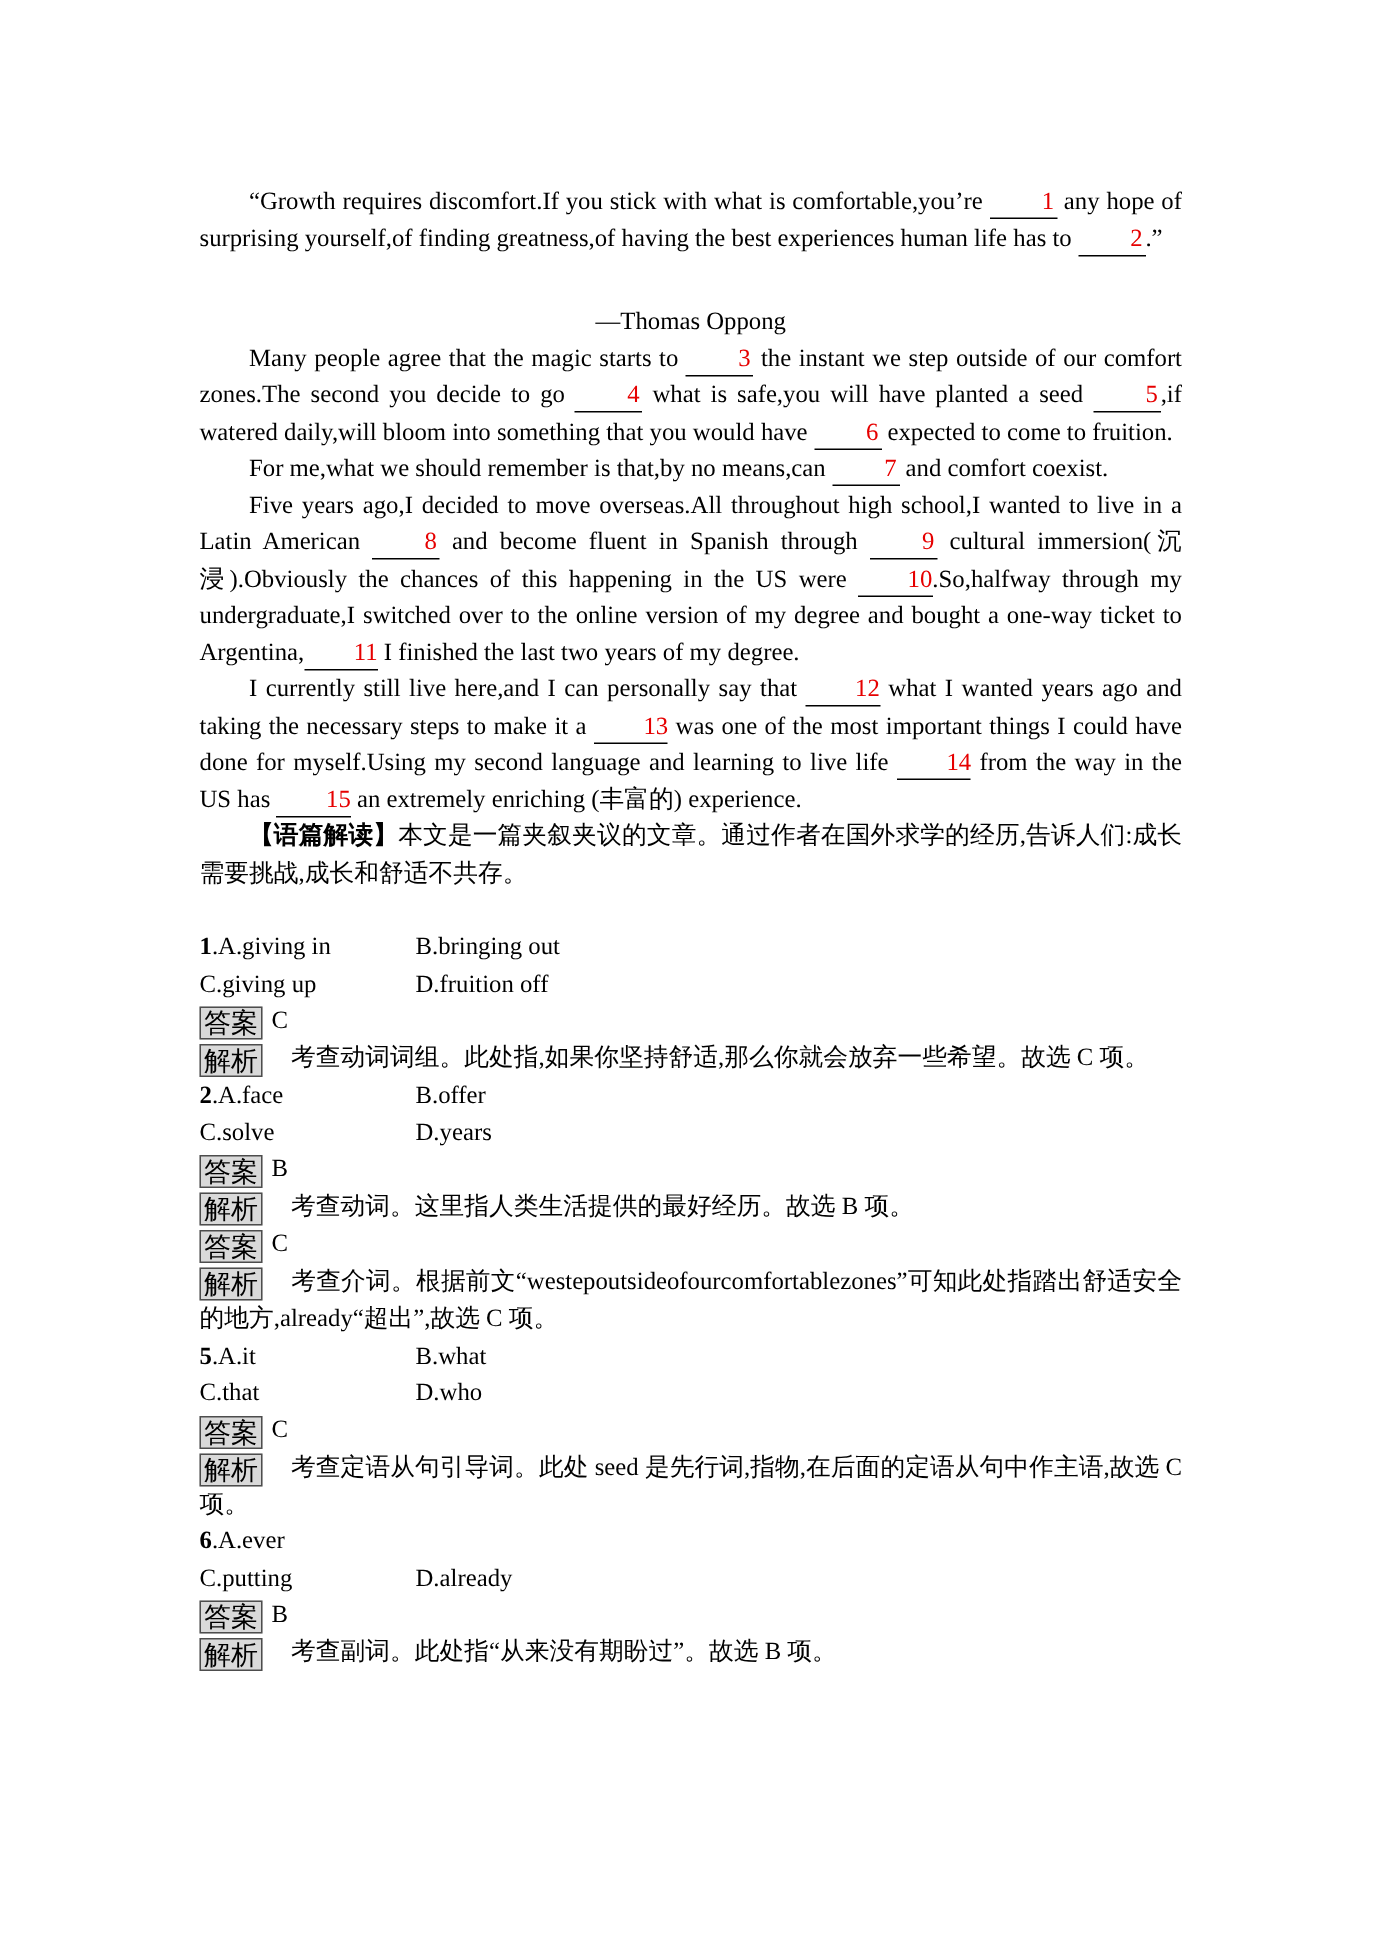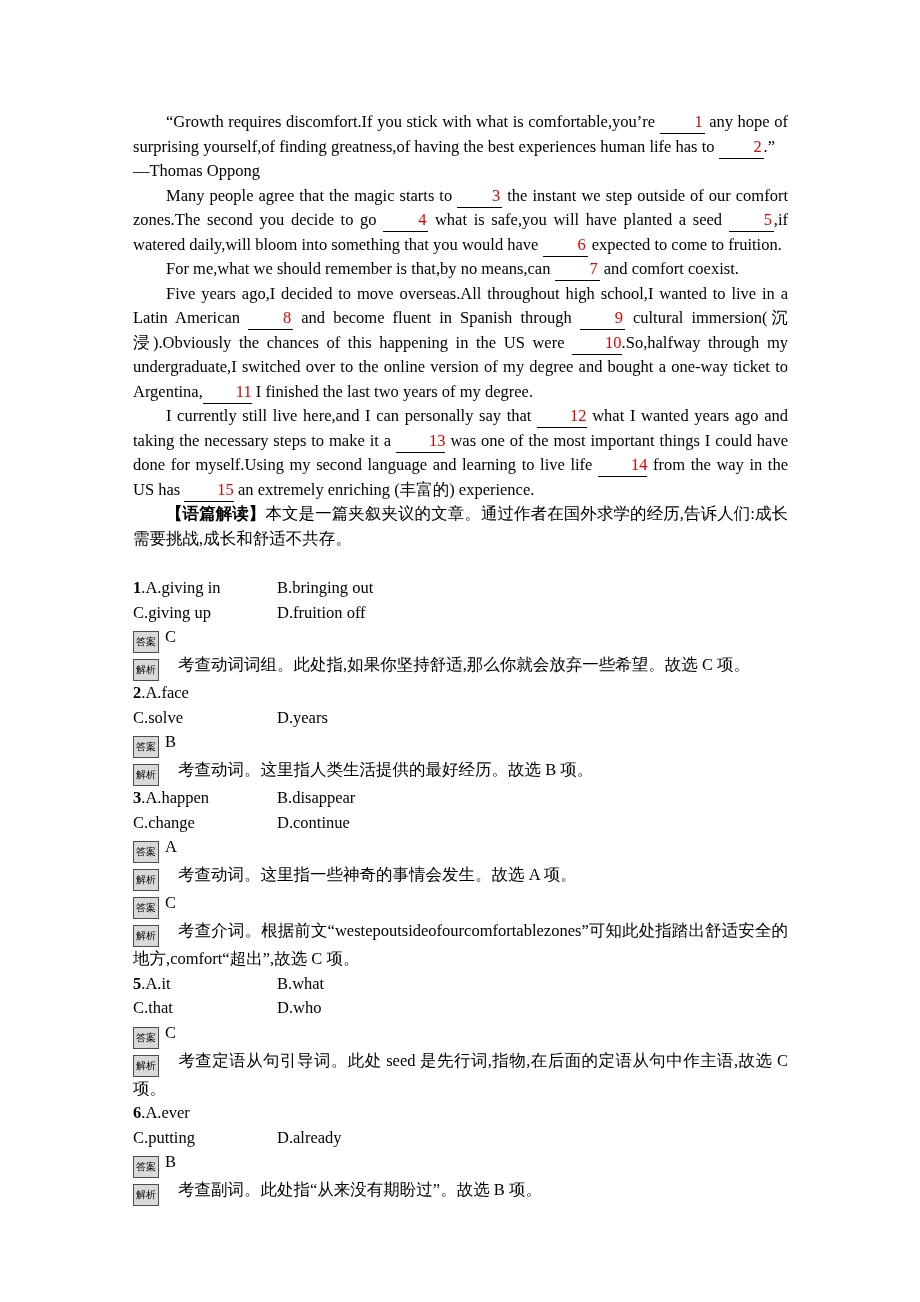--- a/index.html
+++ b/index.html
@@ -11,34 +11,35 @@
   .page {
     position: relative;
     width: 920px;
     height: 1302px;
     background: #ffffff;
     overflow: hidden;
   }
   .content {
     position: absolute;
     left: 133px;
-    top: 110px;
+    top: 122px;
     width: 655px;
     font-size: 16.5px;
     line-height: 24.5px;
     font-family: Liberation Serif, serif;
   }
   .passage p {
     margin: 0;
     text-align: justify;
     text-indent: 33px;
   }
   .passage p.right {
-    text-align: left;
+    text-align: center;
     text-indent: 0;
+    margin-top: 31px;
   }
   .bold { font-weight: bold; }
   .blank {
     display: inline-block;
     min-width: 45px;
     height: 21px;
     line-height: 20px;
     text-align: center;
     color: #e60000;
     border-bottom: 1px solid #000000;
@@ -49,21 +50,21 @@
   .opt-row { display: flex; }
   .opt-row .col1 { width: 144px; }
   .opt-row .col2 { flex: 1; }
   .badge {
     display: inline-block;
     background: #d9d9d9;
     border: 1px solid #4d4d4d;
     height: 20px;
     line-height: 20px;
     padding: 0 2px;
-    font-size: 10px;
+    font-size: 18px;
     vertical-align: -3px;
   }
   .ans-line .badge { margin-right: 6px; }
   .ana-line .badge { margin-right: 19px; }
   .ana-line { text-align: justify; }
 </style>
 </head>
 <body>
 
 <div class="page">
@@ -86,43 +87,32 @@
           <div class="opt-row">
             <span class="col1">C.giving up</span>
             <span class="col2">D.fruition off</span>
           </div>
           <p class="ans-line"><span class="badge">答案</span><span>C</span></p>
           <p class="ana-line"><span class="badge">解析</span><span>考查动词词组。此处指,如果你坚持舒适,那么你就会放弃一些希望。故选 C 项。</span></p>
         </div>
         <div class="q-block">
           <div class="opt-row">
             <span class="col1"><span class="bold">2</span>.A.face</span>
+            <span class="col2">B.offer</span>
           </div>
           <div class="opt-row">
             <span class="col1">C.solve</span>
             <span class="col2">D.years</span>
           </div>
           <p class="ans-line"><span class="badge">答案</span><span>B</span></p>
           <p class="ana-line"><span class="badge">解析</span><span>考查动词。这里指人类生活提供的最好经历。故选 B 项。</span></p>
         </div>
         <div class="q-block">
-          <div class="opt-row">
-            <span class="col1"><span class="bold">3</span>.A.happen</span>
-            <span class="col2">B.disappear</span>
-          </div>
-          <div class="opt-row">
-            <span class="col1">C.change</span>
-            <span class="col2">D.continue</span>
-          </div>
-          <p class="ans-line"><span class="badge">答案</span><span>A</span></p>
-          <p class="ana-line"><span class="badge">解析</span><span>考查动词。这里指一些神奇的事情会发生。故选 A 项。</span></p>
-        </div>
-        <div class="q-block">
           <p class="ans-line"><span class="badge">答案</span><span>C</span></p>
-          <p class="ana-line"><span class="badge">解析</span><span>考查介词。根据前文“westepoutsideofourcomfortablezones”可知此处指踏出舒适安全的地方,comfort“超出”,故选 C 项。</span></p>
+          <p class="ana-line"><span class="badge">解析</span><span>考查介词。根据前文“westepoutsideofourcomfortablezones”可知此处指踏出舒适安全的地方,already“超出”,故选 C 项。</span></p>
         </div>
         <div class="q-block">
           <div class="opt-row">
             <span class="col1"><span class="bold">5</span>.A.it</span>
             <span class="col2">B.what</span>
           </div>
           <div class="opt-row">
             <span class="col1">C.that</span>
             <span class="col2">D.who</span>
           </div>

